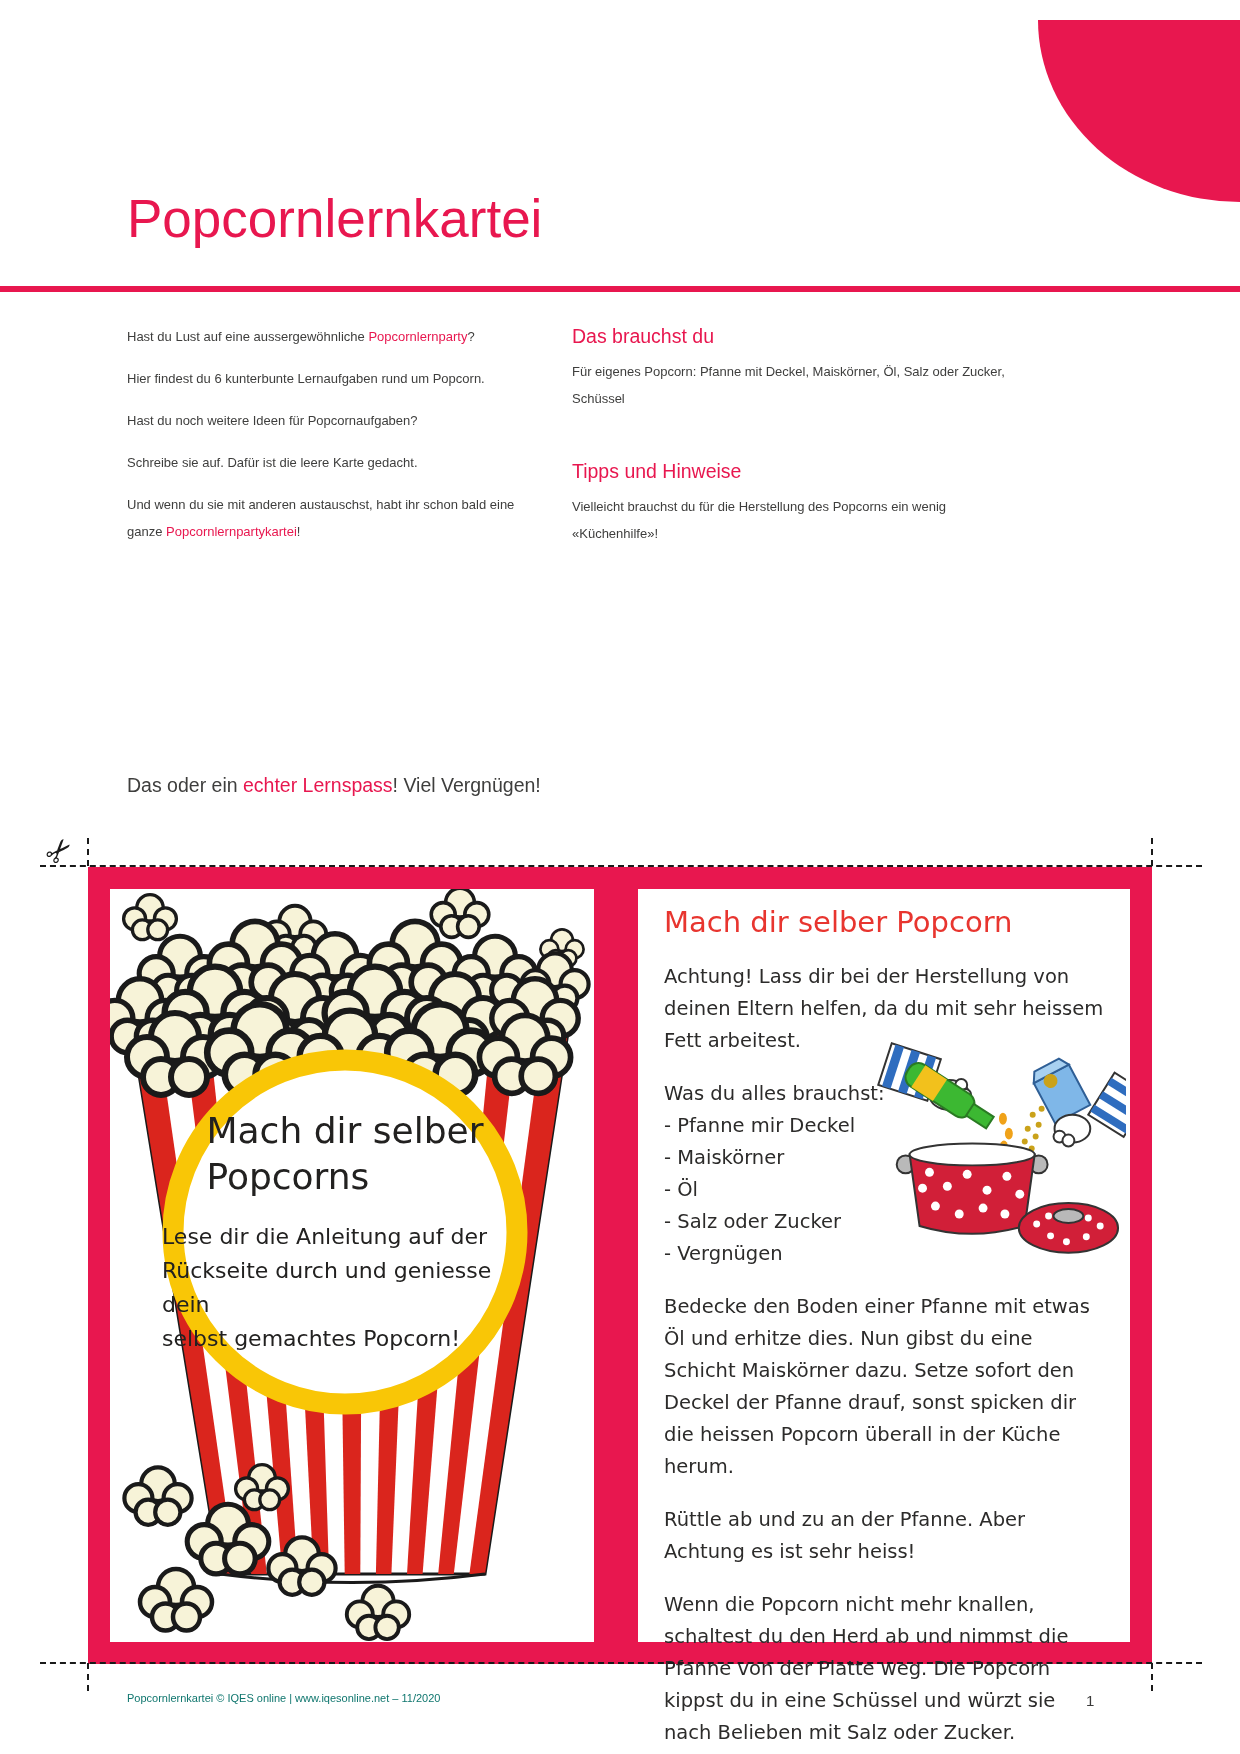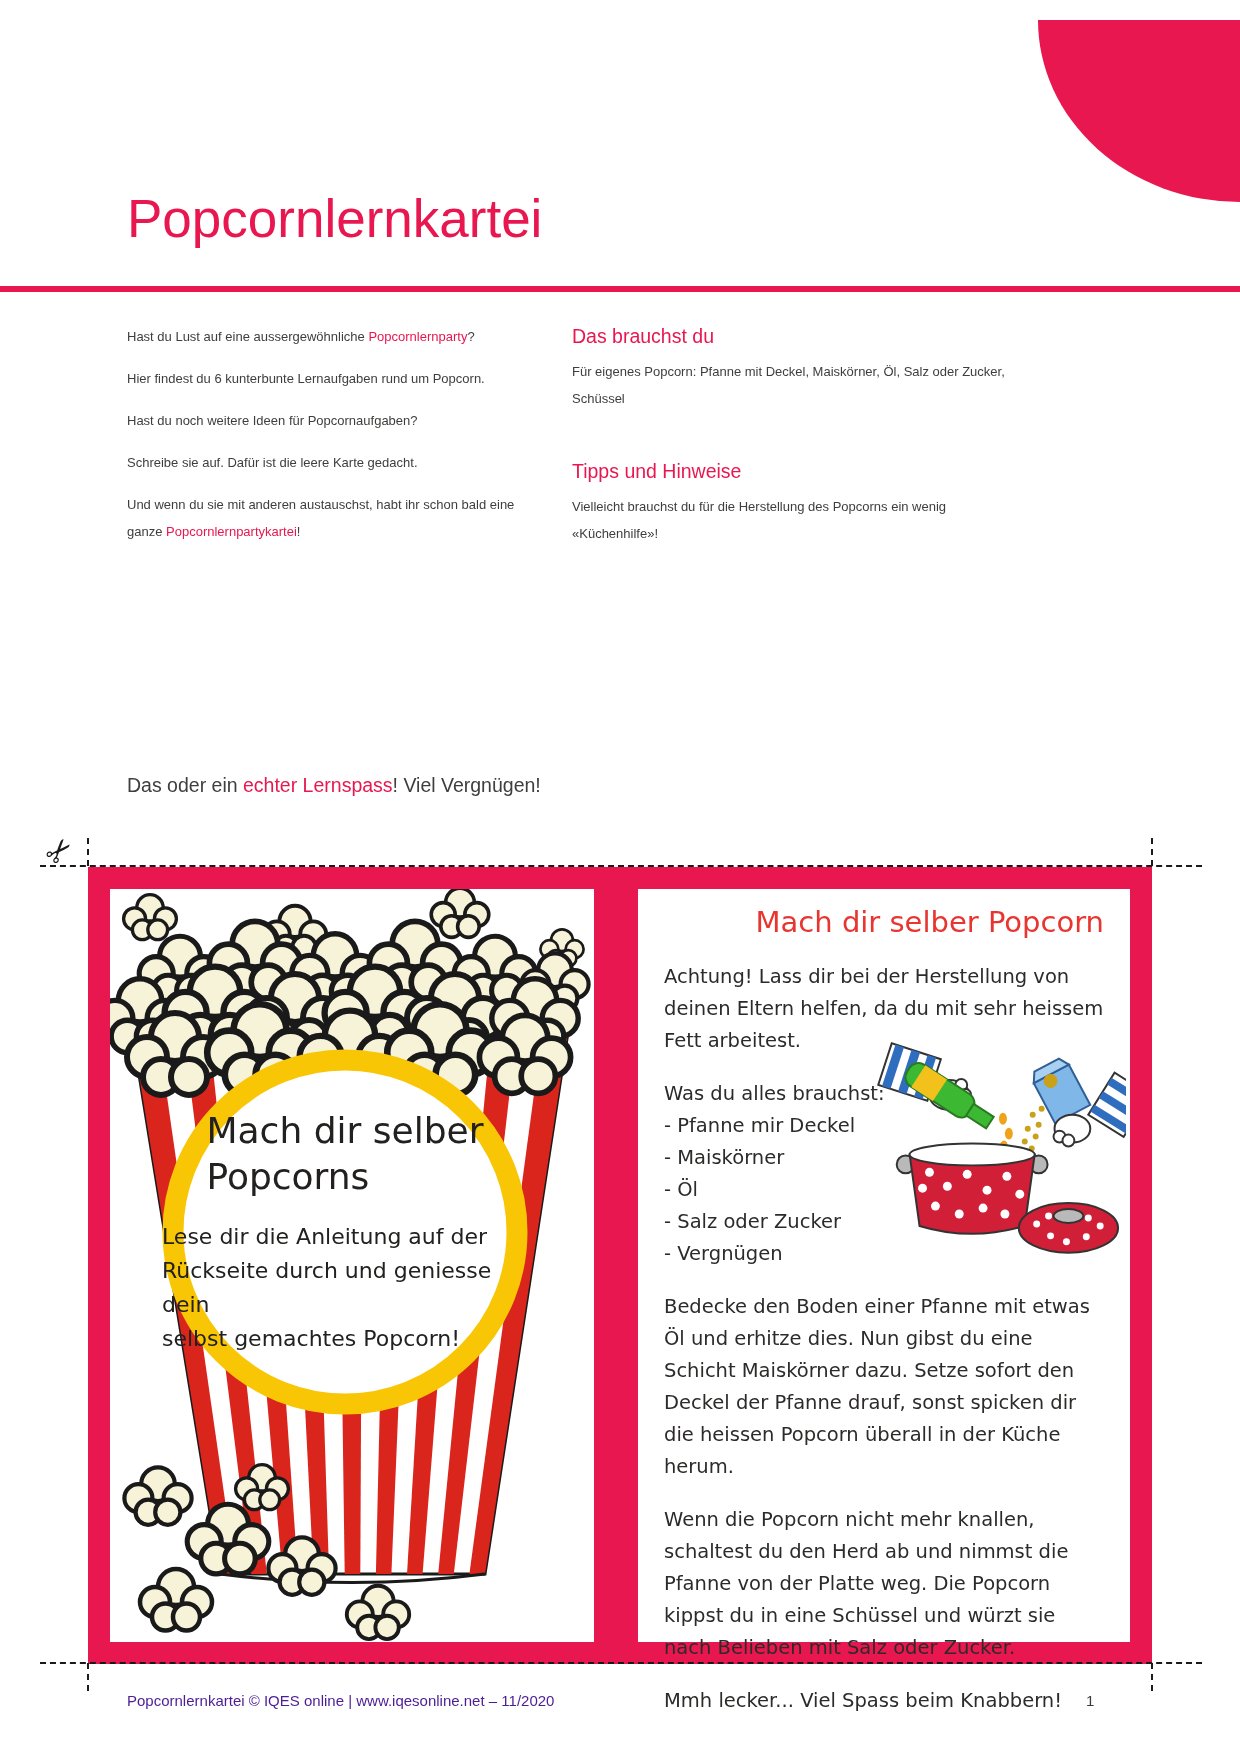--- a/index.html
+++ b/index.html
@@ -54,33 +54,33 @@
     display:flex; flex-direction:column; align-items:center; justify-content:center;
     text-align:left; z-index:3;
   }
   .hand { font-family:"DejaVu Sans", sans-serif; color:#222120; }
   .front-title { font-size:36px; line-height:46px; color:#222120; }
   .front-body  { margin-top:20px; font-size:22px; line-height:34px; color:#222120; }
 
   
   .card-back-inner { position:relative; width:100%; height:100%; padding:16px 26px; box-sizing:border-box; }
   .back-title {
-    margin:0 0 22px 0; text-align:right; font-size:29px; font-weight:normal;
+    margin:0 0 22px 0; text-align:left; font-size:29px; font-weight:normal;
     color:#e8352f;
   }
   .back-text { font-size:19.5px; line-height:32px; color:#2c2b2a; }
   .back-text p { margin:0 0 21px 0; }
   .needs-list { margin:0 0 21px 0; padding:0; list-style:none; width:55%; }
   .needs-list li::before { content:"-\00a0 "; }
   .needs-list li { margin:0; }
   .block-line { display:block; }
   .pot-illustration { position:absolute; top:148px; right:4px; width:268px; height:224px; z-index:1; }
 
   
-  .footer-text { position:absolute; left:127px; top:1672px; font-size:15px; color:#4c1d95; }
+  .footer-text { position:absolute; left:127px; top:1672px; font-size:11px; color:#0f766e; }
   .page-number { position:absolute; left:1086px; top:1672px; font-size:15px; color:#3b3b3a; }
 </style>
 </head>
 <body>
 
 <div class="page">
 
   <div class="corner-shape"></div>
   <h1 class="doc-title">Popcornlernkartei</h1>
   <div class="rule"></div>
@@ -197,20 +197,21 @@
           <li>Maiskörner</li>
           <li>Öl</li>
           <li>Salz oder Zucker</li>
           <li>Vergnügen</li>
         </ul>
 
         <p>
           <span class="block-line">Bedecke den Boden einer Pfanne mit etwas Öl und erhitze dies. Nun gibst du eine Schicht Maiskörner dazu. Setze sofort den</span>
           <span class="block-line">Deckel der Pfanne drauf, sonst spicken dir die heissen Popcorn überall in der Küche herum.</span>
         </p>
+        <p>Rüttle ab und zu an der Pfanne. Aber Achtung es ist sehr heiss!</p>
         <p>Wenn die Popcorn nicht mehr knallen, schaltest du den Herd ab und nimmst die Pfanne von der Platte weg. Die Popcorn kippst du in eine Schüssel und würzt sie nach Belieben mit Salz oder Zucker.</p>
         <p>Mmh lecker... Viel Spass beim Knabbern!</p>
       </div>
 
       <svg class="pot-illustration" viewBox="0 0 270 225">
 
         <g transform="translate(34,6) rotate(18)">
           <rect x="0" y="0" width="52" height="44" fill="#ffffff" stroke="#333" stroke-width="2"></rect>
           <rect x="4" y="0" width="9" height="44" fill="#2f6dbf"></rect>
           <rect x="21" y="0" width="9" height="44" fill="#2f6dbf"></rect>

